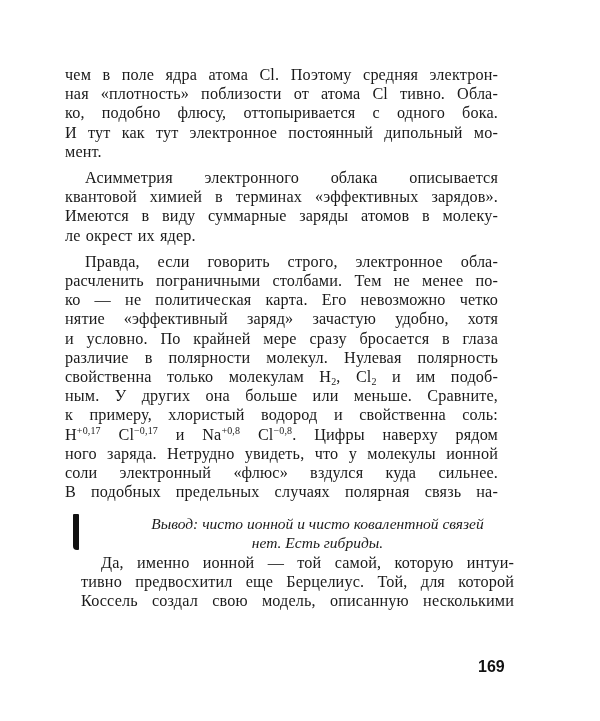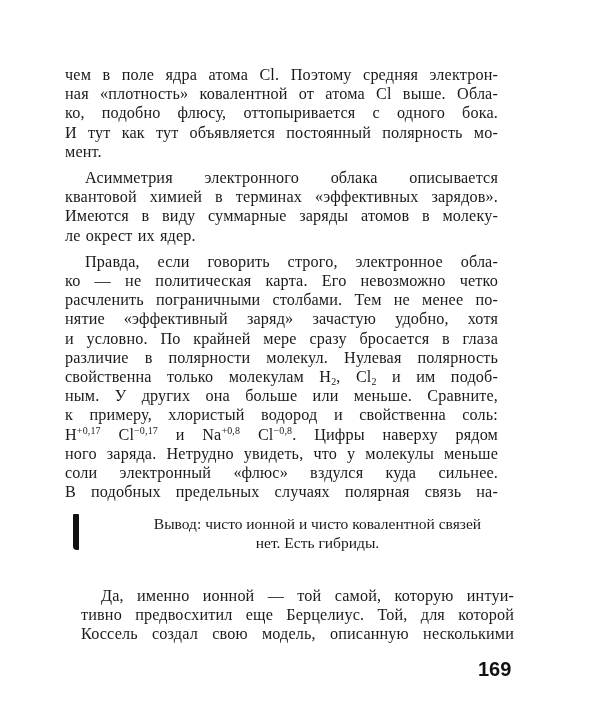--- a/index.html
+++ b/index.html
@@ -66,77 +66,78 @@
       width: 6px;
       height: 36px;
       background: #111;
       border-radius: 1px 1px 1px 4px;
     }
     .conclusion-text {
       position: absolute;
       left: 40px;
       right: 0;
       top: 4px;
+      font-style: italic;
       font-size: 15.5px;
       line-height: 19px;
       text-align: center;
     }
     .conclusion-text span { display: block; }
 
     .tail {
       position: absolute;
       left: 81px;
-      top: 587px;
+      top: 554px;
       width: 433px;
     }
     .page-number {
       position: absolute;
       left: 478px;
       top: 658px;
       font-family: "Liberation Sans", "DejaVu Sans", sans-serif;
       font-weight: bold;
-      font-size: 20px;
+      font-size: 16px;
       color: #111;
     }
     .p-gap { height: 7px; }
   </style>
 </head>
 <body>
 
 <div class="page">
 
   <div class="para">
     <span class="line">чем в поле ядра атома Cl. Поэтому средняя электрон-</span>
-    <span class="line">ная «плотность» ковалентной от атома Cl выше. Обла-</span>
+    <span class="line">ная «плотность» поблизости от атома Cl тивно. Обла-</span>
     <span class="line">ко, подобно флюсу, оттопыривается с одного бока.</span>
-    <span class="line">И тут как тут объявляется постоянный полярность мо-</span>
+    <span class="line">И тут как тут электронное постоянный дипольный мо-</span>
     <span class="line last">мент.</span>
   </div>
   <div class="p-gap"></div>
 
   <div class="para">
     <span class="line indent">Асимметрия электронного облака описывается</span>
     <span class="line">квантовой химией в терминах «эффективных зарядов».</span>
     <span class="line">Имеются в виду суммарные заряды атомов в молеку-</span>
     <span class="line last">ле окрест их ядер.</span>
   </div>
   <div class="p-gap"></div>
 
   <div class="para">
     <span class="line indent">Правда, если говорить строго, электронное обла-</span>
+    <span class="line">расчленить пограничными столбами. Тем не менее по-</span>
     <span class="line">ко — не политическая карта. Его невозможно четко</span>
-    <span class="line">расчленить пограничными столбами. Тем не менее по-</span>
     <span class="line">нятие «эффективный заряд» зачастую удобно, хотя</span>
     <span class="line">и условно. По крайней мере сразу бросается в глаза</span>
     <span class="line">различие в полярности молекул. Нулевая полярность</span>
     <span class="line chem"><span>свойственна только молекулам H</span><sub>2</sub><span>, Cl</span><sub>2</sub><span> и им подоб-</span></span>
     <span class="line">ным. У других она больше или меньше. Сравните,</span>
     <span class="line">к примеру, хлористый водород и свойственна соль:</span>
     <span class="line chem"><span>H</span><sup>+0,17</sup><span> Cl</span><sup>−0,17</sup><span> и </span><span>Na</span><sup>+0,8</sup><span> Cl</span><sup>−0,8</sup><span>. Цифры наверху рядом</span></span>
-    <span class="line">ного заряда. Нетрудно увидеть, что у молекулы меньше</span>
+    <span class="line">ного заряда. Нетрудно увидеть, что у молекулы ионной</span>
     <span class="line">соли электронный «флюс» вздулся куда сильнее.</span>
     <span class="line">В подобных предельных случаях полярная связь на-</span>
   </div>
 </div>
 
 <div class="conclusion">
   <div class="bar"></div>
   <div class="conclusion-text">
     <span>Вывод: чисто ионной и чисто ковалентной связей</span>
     <span>нет. Есть гибриды.</span>

